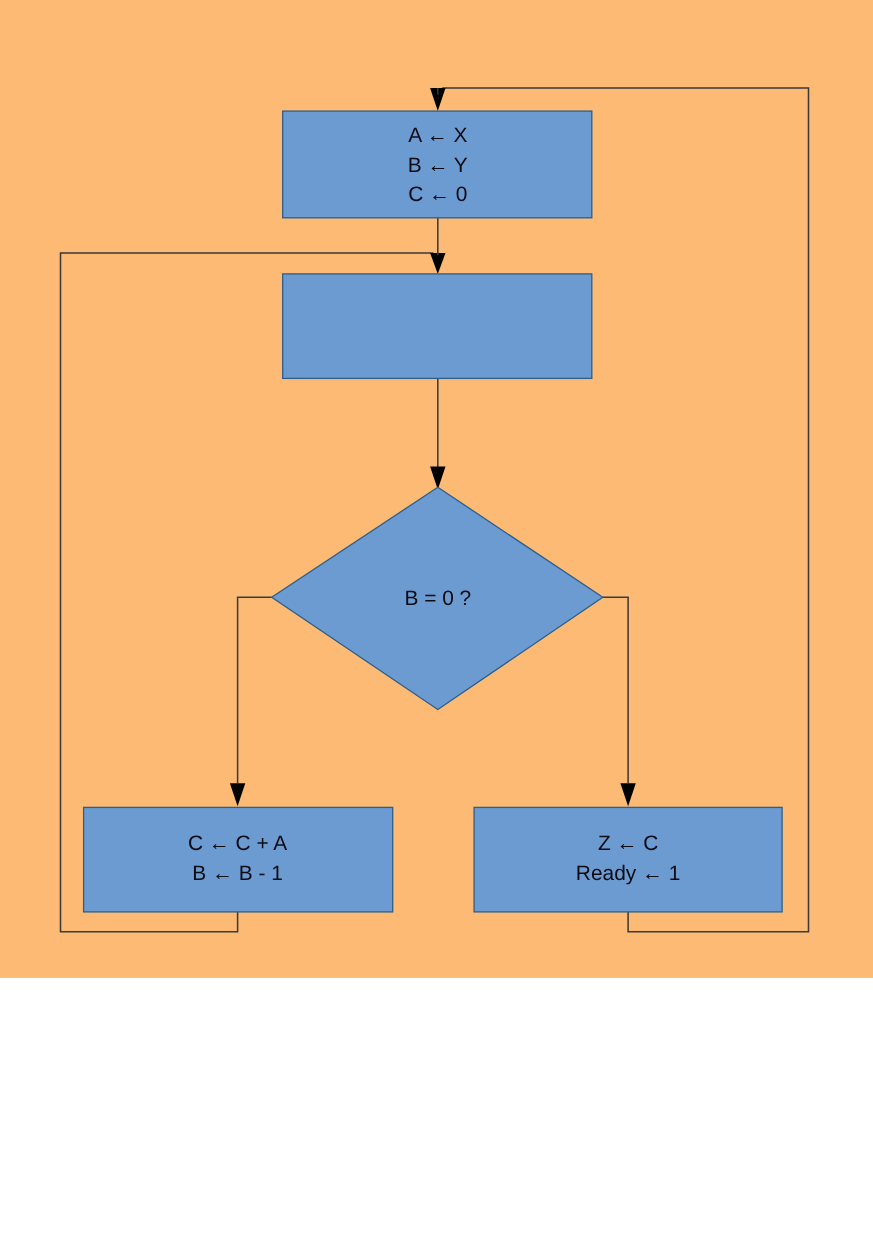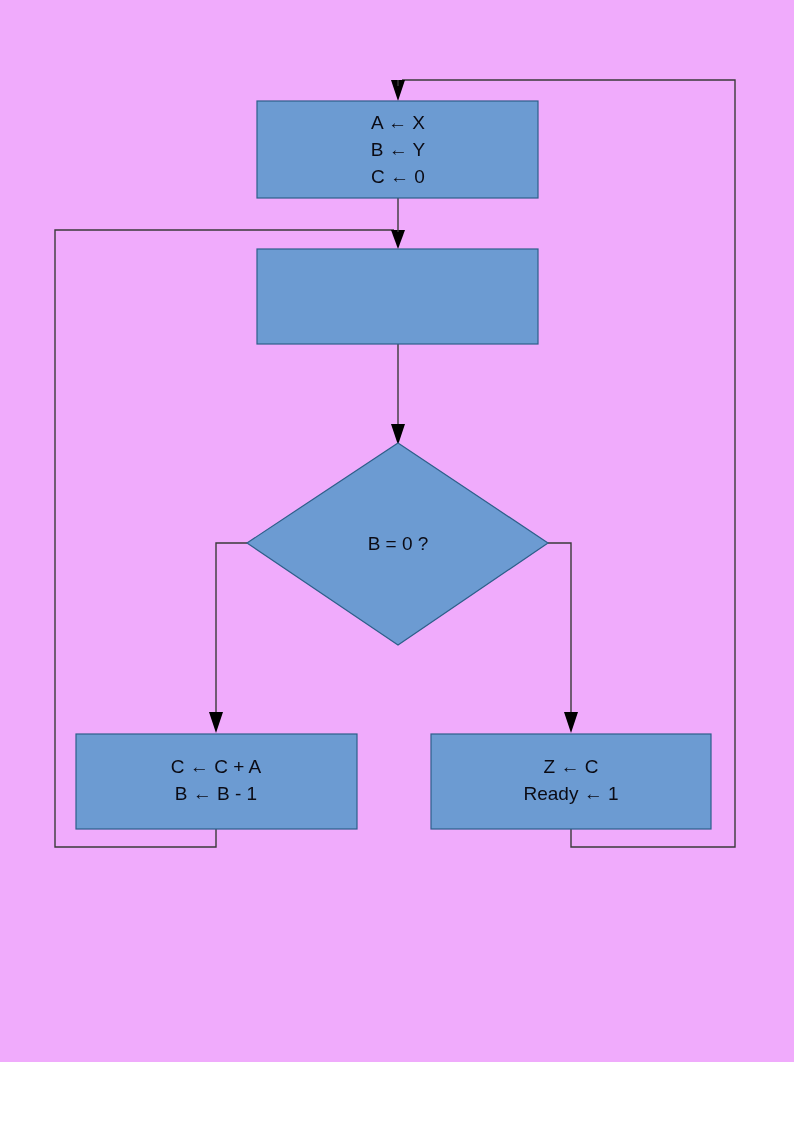--- a/index.html
+++ b/index.html
@@ -7,22 +7,22 @@
     margin: 0;
     padding: 0;
     background: #ffffff;
   }
   body {
     font-family: "Liberation Sans", sans-serif;
   }
   #diagram-canvas {
     position: relative;
     width: 794px;
-    height: 1062px;
-    background: #f0abfc;
+    height: 889px;
+    background: #fdba74;
     overflow: hidden;
   }
   #flow-svg {
     position: absolute;
     left: 0;
     top: 0;
     width: 794px;
     height: 1123px;
     display: block;
   }

